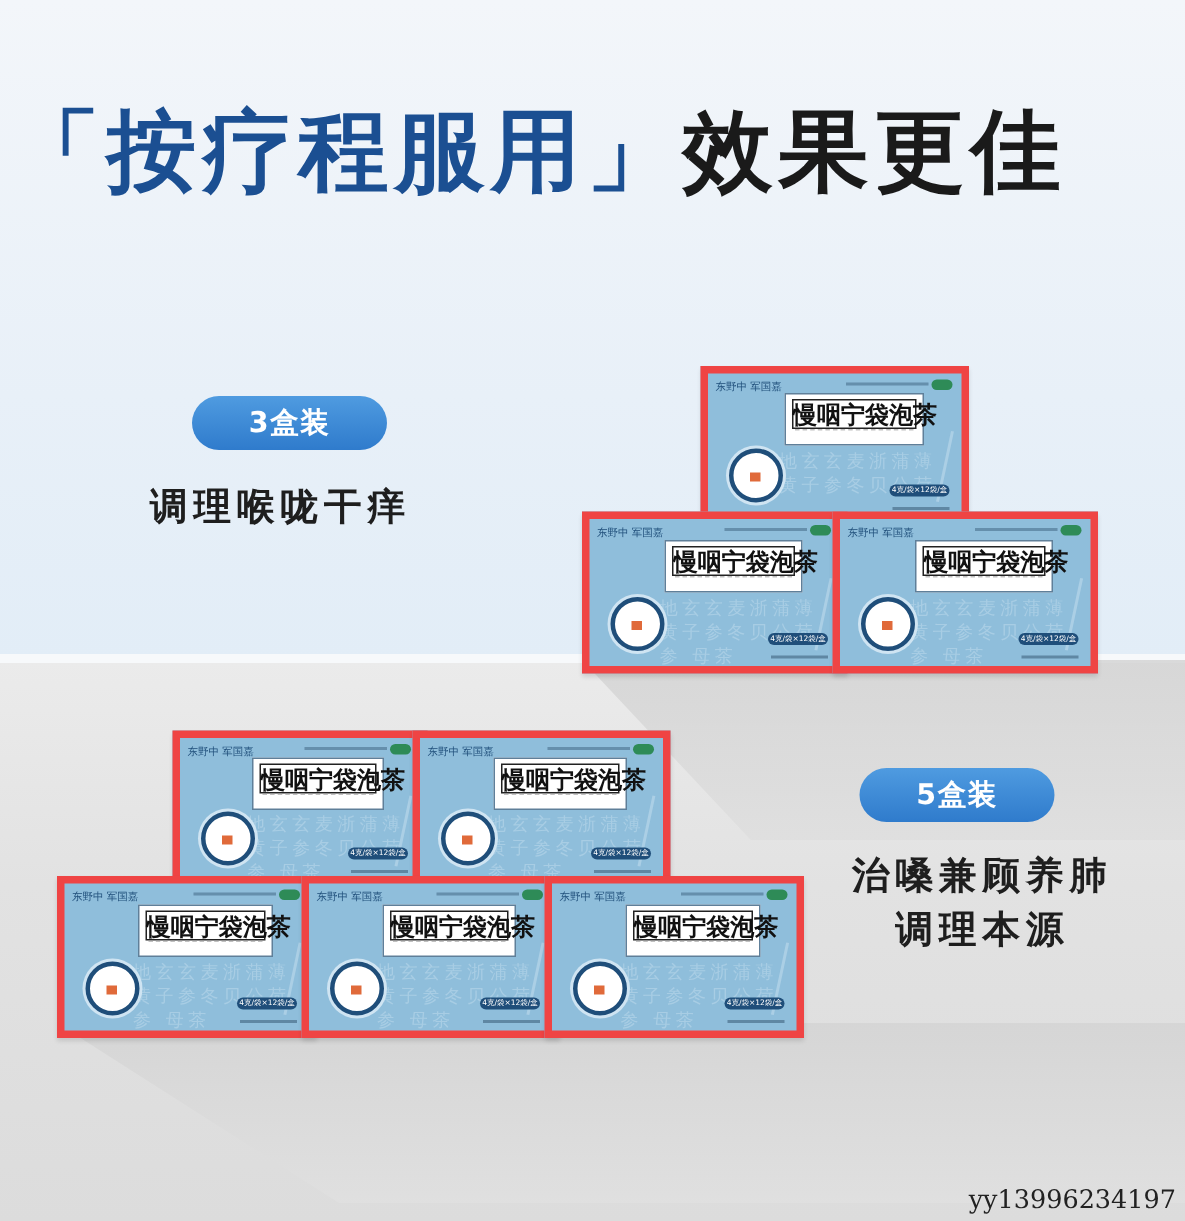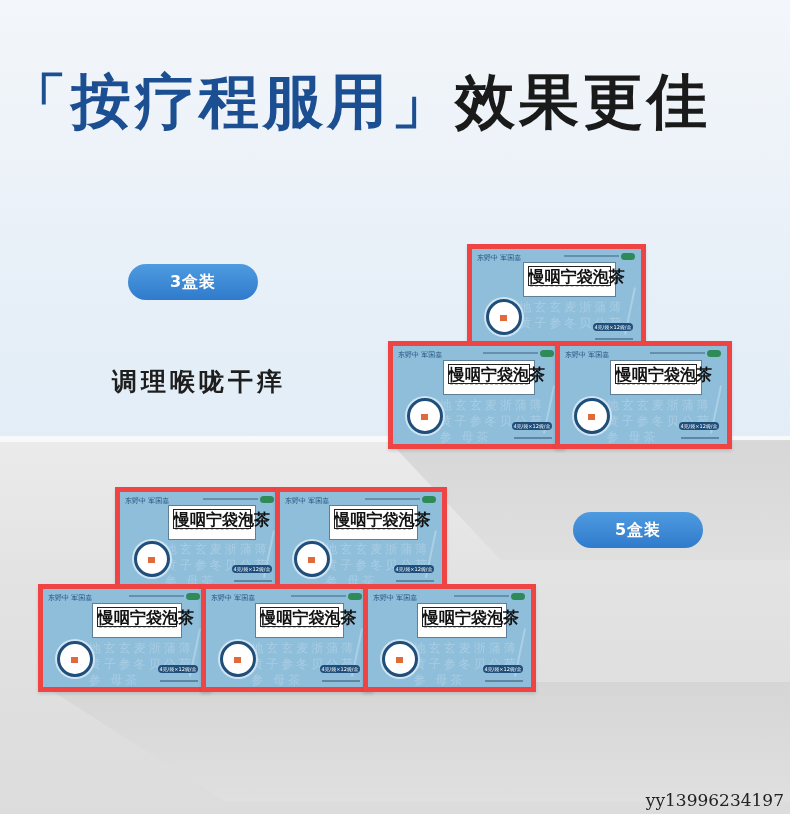--- a/index.html
+++ b/index.html
@@ -19,21 +19,21 @@
     clip-path:polygon(0 0,100% 0,100% 100%,25% 100%);opacity:.85;}
 
   .headline{position:absolute;top:66px;left:0;width:718px;text-align:center;
     font-family:"DejaVu Serif","Liberation Serif",serif;font-weight:bold;
     font-size:60px;letter-spacing:4px;line-height:70px;white-space:nowrap;}
   .headline .blue{color:#1b4f92;}
   .headline .dark{color:#1a1a1a;}
 
   .pill{position:absolute;height:36px;width:130px;border-radius:18px;
     background:linear-gradient(180deg,#4f9be0,#2f7bcc);color:#fff;
-    font-size:16px;font-weight:bold;text-align:center;line-height:36px;letter-spacing:1px;}
+    font-size:19px;font-weight:bold;text-align:center;line-height:36px;letter-spacing:1px;}
   .tagline{position:absolute;font-size:25px;color:#1e1e1e;text-align:center;
     line-height:36px;letter-spacing:4px;font-weight:bold;}
 
   .box{position:absolute;background:#8fbedb;border:5px solid #ef4444;
     box-shadow:0 2px 3px rgba(0,0,0,.12);overflow:hidden;}
   .box .brand{position:absolute;left:5px;top:4px;font-size:7px;color:#1f4e7a;white-space:nowrap;}
   .box .otc{position:absolute;right:6px;top:4px;width:14px;height:7px;border-radius:4px;
     background:#2e8b57;}
   .box .lic{position:absolute;right:22px;top:6px;width:55px;height:2px;background:#4a6f8c;opacity:.6;}
   .box .title-plate{position:absolute;left:30%;top:14%;width:54%;height:34%;
@@ -63,26 +63,28 @@
 <div class="bg-bottom"></div>
 <div class="bg-ledge"></div>
 <div class="shadow1"></div>
 <div class="shadow2"></div>
 
 <div class="headline">
   <span class="blue">「</span><span class="blue">按疗程服用</span><span class="blue">」</span><span class="dark">效果更佳</span>
 </div>
 
 <div class="pill" style="left:128px;top:264px;">3盒装</div>
-<div class="tagline" style="left:84px;top:320px;width:230px;margin-top:44px;">
+<div class="tagline" style="left:72px;top:320px;width:230px;">
   <div>调理喉咙干痒</div>
 </div>
 
 <div class="pill" style="left:573px;top:512px;">5盒装</div>
 <div class="tagline" style="left:550px;top:566px;width:210px;">
+  <div>治嗓兼顾养肺</div>
+  <div>调理本源</div>
 </div>
 
 <div class="box" style="left:467px;top:244px;width:169px;height:96px;">
   <span class="brand">东野中 军国嘉</span>
   <span class="lic"></span>
   <span class="otc"></span>
   <div class="title-plate">
     <div class="title">慢咽宁袋泡茶</div>
     <div class="desc"></div>
   </div>

